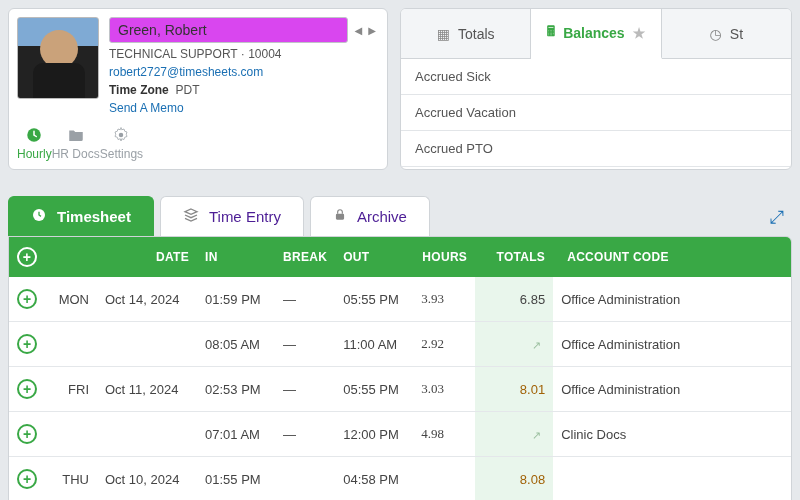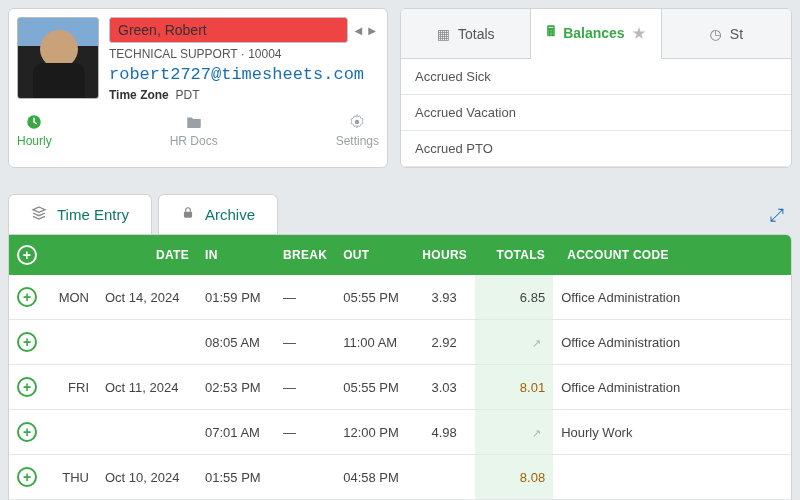--- a/index.html
+++ b/index.html
@@ -22,29 +22,29 @@
     background:#caa27a; border-radius:50%;
   }
   .avatar::after{
     content:""; position:absolute; left:15px; top:45px; width:52px; height:45px;
     background:#1a1a1a; border-radius:10px 10px 0 0;
   }
   .profile-fields { flex: 1; display: flex; flex-direction: column; gap: 4px; }
   .name-row { display: flex; align-items: center; }
   .name-input {
     flex: 1; height: 26px; border: 1px solid #c0c4c8; border-radius: 3px;
-    padding: 0 8px; font-size: 14px; color: #333; background:#ef4444;
+    padding: 0 8px; font-size: 14px; color: #333; background:#d946ef;
   }
   .spinner { display:flex; flex-direction: row; margin-left:4px; }
   .spinner span { font-size:10px; color:#888; padding:2px 3px; cursor:pointer; }
   .meta-line { font-size: 12px; color:#555; }
   .meta-line b { font-weight:bold; color:#333; }
-  .email-link { color:#1a6fb3; font-size:17px;font-family:Liberation Mono, monospace; }
+  .email-link { color:#1a6fb3; font-size:12px; }
   .memo-link { color:#1a6fb3; font-size:12px; }
-  .profile-tabs { display:flex; justify-content:space-between; margin-top:10px; }
+  .profile-tabs { display:flex; justify-content:flex-start; margin-top:10px; }
   .ptab { display:flex; flex-direction:column; align-items:center; gap:2px; color:#9aa0a6; font-size:12px; cursor:pointer; }
   .ptab.active { color:#39a845; }
   .ptab .ico { width:20px; height:20px; display:flex; align-items:center; justify-content:center; }
 
   
   .balances-panel { flex:1; background:#fff; border:1px solid #d0d4d8; border-radius:6px; overflow:hidden; display:flex; flex-direction:column; }
   .bal-tabs { display:flex; border-bottom:1px solid #d0d4d8; background:#f3f5f7; }
   .bal-tab { flex:1; min-width:0; display:flex; align-items:center; justify-content:center; gap:8px; padding:12px 6px; font-size:14px; color:#555; border-right:1px solid #d0d4d8; cursor:pointer; background:#f3f5f7; }
   .bal-tab:last-child{ border-right:none;}
   .bal-tab.active { background:#fff; color:#39a845; font-weight:bold; border-bottom:2px solid #fff; margin-bottom:-1px; }
@@ -52,21 +52,21 @@
   .bal-tab.active .ico{ color:#39a845;}
   .star{ color:#bbb; font-size:14px;}
   .bal-list { display:flex; flex-direction:column; }
   .bal-item { padding:10px 14px; border-bottom:1px solid #e2e5e8; font-size:13px; color:#555; cursor:pointer;}
 
   
   .sheet-tabs { display:flex; gap:6px; padding:0 8px; margin-top:18px; align-items:flex-end;}
   .sheet-tab {
     display:flex; align-items:center; gap:10px; padding:10px 22px;
     background:#fff; border:1px solid #d0d4d8; border-bottom:none;
-    border-radius:6px 6px 0 0; color:#0f766e; font-size:15px; cursor:pointer;
+    border-radius:6px 6px 0 0; color:#4c1d95; font-size:15px; cursor:pointer;
   }
   .sheet-tab.active { background:#39a845; color:#fff; border-color:#39a845; font-weight:bold;}
   .sheet-tab.active .ico{ color:#fff;}
   .sheet-tab .ico{ color:#888; }
   .sheet-right { margin-left:auto; padding:8px; color:#1a6fb3; font-size:18px; cursor:pointer;}
 
   
   .ts-wrap { margin:0 8px; background:#fff; border:1px solid #d0d4d8; border-radius:0 6px 0 0; overflow:hidden;}
   table.ts { width:100%; border-collapse:collapse; font-size:13px; }
   .ts thead th {
@@ -76,21 +76,21 @@
   .ts thead th.plus { width:34px; text-align:center;}
   .ts thead th.r { text-align:right;}
   .ts tbody td { padding:12px 8px; border-bottom:1px solid #e4e7ea; color:#444; vertical-align:middle;}
   .ts tbody td.plus { text-align:center; color:#39a845; width:34px;}
   .plus-circle {
     display:inline-flex; width:20px; height:20px; border:2px solid #39a845; border-radius:50%;
     align-items:center; justify-content:center; color:#39a845; font-weight:bold; font-size:14px; line-height:1;
     cursor:pointer;
   }
   td.day { color:#d9534f; text-align:right; padding-right:6px; width:52px;}
-  td.r { text-align:center;}
+  td.r { text-align:left;font-family:Liberation Serif, serif;}
   td.totals { background:#e9f6ec; text-align:right; font-weight:500;}
   td.totals.red { color:#a16207;}
   td.acct{ padding-left:14px;margin-top:33px;}
   .arrow-up{ color:#9bbf9f; font-size:11px; margin-right:4px;}
   col.c-plus{width:34px} col.c-day{width:52px} col.c-date{width:100px}
   col.c-in{width:78px} col.c-break{width:56px} col.c-out{width:78px}
   col.c-hours{width:62px} col.c-totals{width:78px} col.c-acct{}
 </style>
 </head>
 <body>
@@ -107,20 +107,21 @@
             <span>▶</span>
           </div>
         </div>
         <div class="meta-line">
           <span>TECHNICAL SUPPORT</span> · <span>10004</span>
         </div>
         <a class="email-link">robert2727@timesheets.com</a>
         <div class="meta-line">
           <b>Time Zone</b>&nbsp;&nbsp;<span>PDT</span>
         </div>
+        <a class="memo-link">Send A Memo</a>
       </div>
     </div>
     <div class="profile-tabs">
       <div class="ptab active">
         <span class="ico">
           <svg width="18" height="18" viewBox="0 0 24 24">
               <circle cx="12" cy="12" r="9" fill="#39a845"></circle>
               <path d="M12 7v5l3 2" stroke="#fff" stroke-width="2" fill="none" stroke-linecap="round"></path>
             </svg>
         </span>
@@ -164,20 +165,29 @@
     </div>
     <div class="bal-list">
       <div class="bal-item">Accrued Sick</div>
       <div class="bal-item">Accrued Vacation</div>
       <div class="bal-item">Accrued PTO</div>
     </div>
   </div>
 </div>
 
 <div class="sheet-tabs">
+  <div class="sheet-tab active">
+    <span class="ico">
+      <svg width="16" height="16" viewBox="0 0 24 24">
+          <circle cx="12" cy="12" r="9" fill="#fff"></circle>
+          <path d="M12 7v5l3 2" stroke="#39a845" stroke-width="2" fill="none"></path>
+        </svg>
+    </span>
+    <span>Timesheet</span>
+  </div>
   <div class="sheet-tab">
     <span class="ico">
       <svg width="16" height="16" viewBox="0 0 24 24">
           <path d="M12 3l9 4-9 4-9-4z M3 12l9 4 9-4 M3 17l9 4 9-4" fill="none" stroke="#888" stroke-width="2"></path>
         </svg>
     </span>
     <span>Time Entry</span>
   </div>
   <div class="sheet-tab">
     <span class="ico">
@@ -252,21 +262,21 @@
         </tr>
         <tr>
           <td class="plus"><span class="plus-circle">+</span></td>
           <td class="day"></td>
           <td></td>
           <td>07:01 AM</td>
           <td>—</td>
           <td>12:00 PM</td>
           <td class="r">4.98</td>
           <td class="totals"><span class="arrow-up">↗</span></td>
-          <td class="acct">Hourly Work</td>
+          <td class="acct">Clinic Docs</td>
         </tr>
         <tr>
           <td class="plus"><span class="plus-circle">+</span></td>
           <td class="day">THU</td>
           <td>Oct 10, 2024</td>
           <td>01:55 PM</td>
           <td></td>
           <td>04:58 PM</td>
           <td class="r"></td>
           <td class="totals red">8.08</td>

